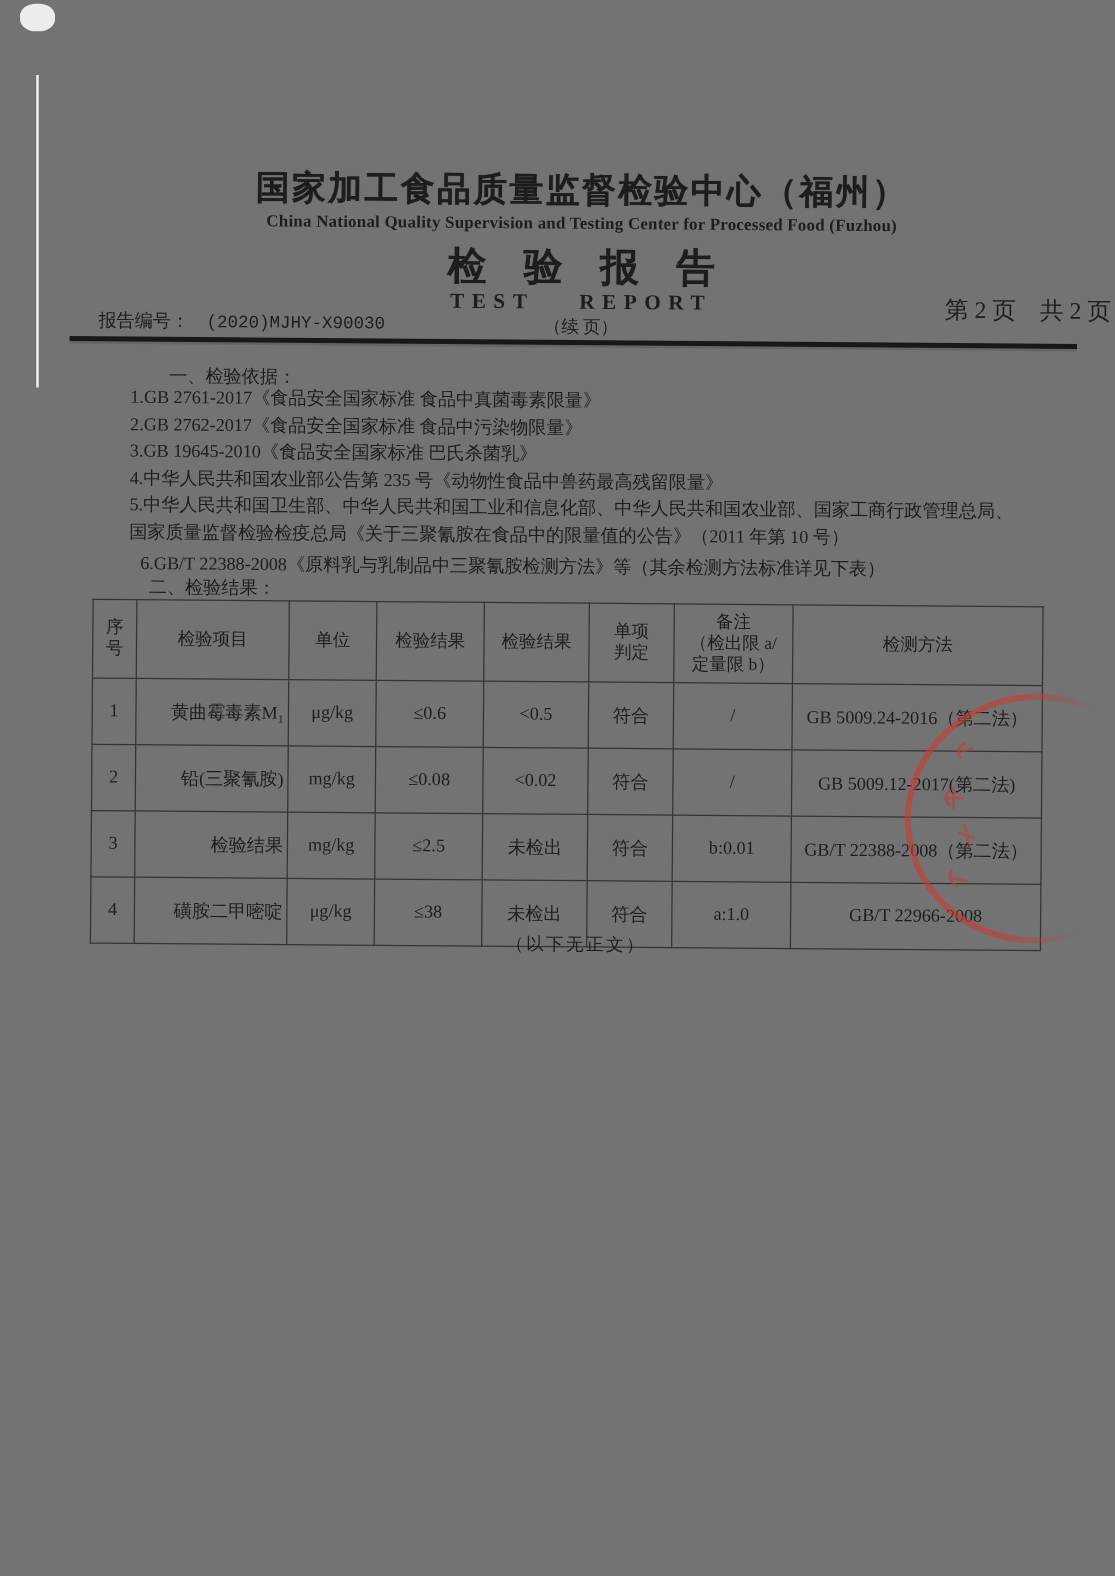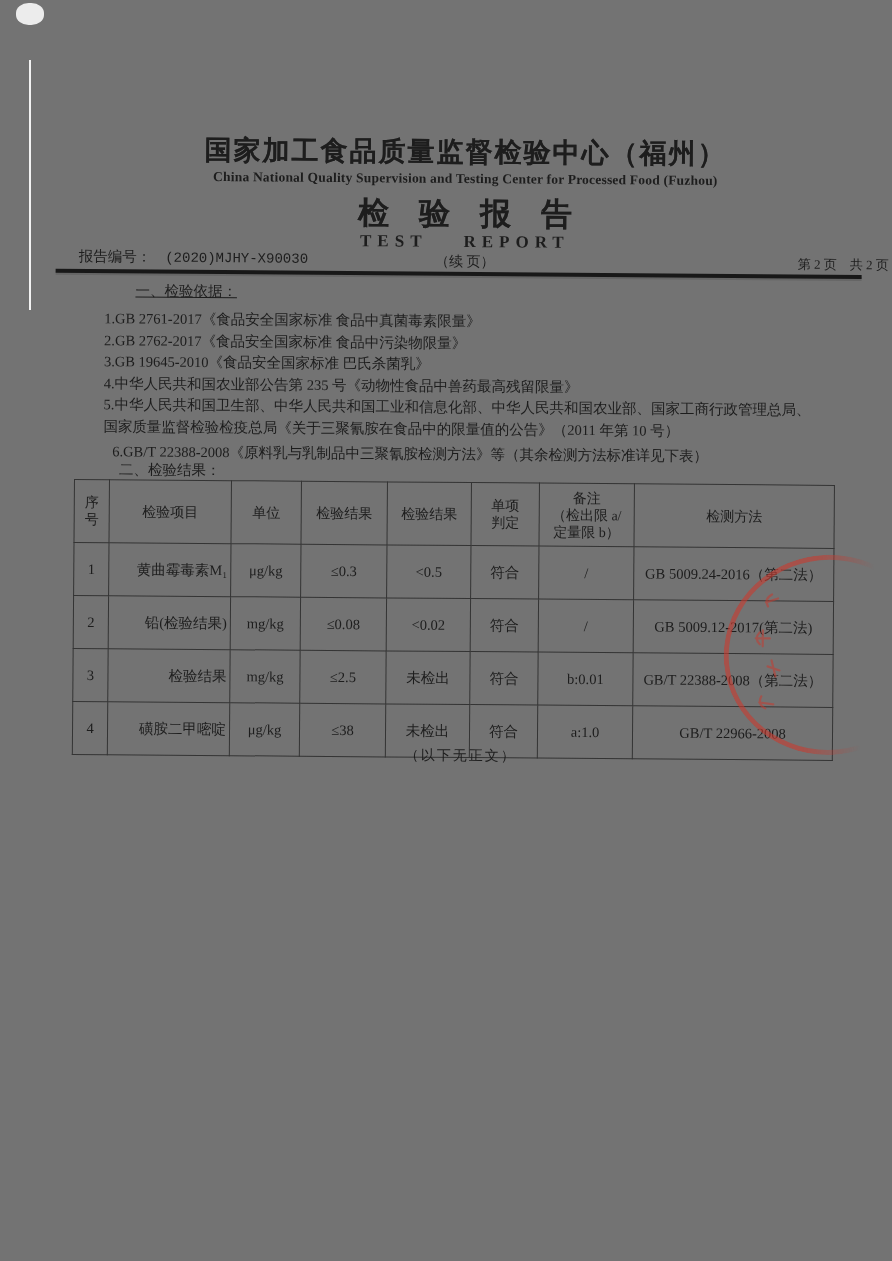--- a/index.html
+++ b/index.html
@@ -17,25 +17,25 @@
   .center{left:0;width:100%;text-align:center;}
 
   
   .org-cn{top:134px;font-size:27px;font-weight:700;letter-spacing:2px;text-shadow:0 0 0.6px rgba(0,0,0,0.55);}
   .org-en{top:171px;font-size:13.5px;font-weight:700;letter-spacing:0.2px;}
   .title-cn{top:193px;font-size:31px;font-weight:700;letter-spacing:30px;text-indent:30px;text-shadow:0 0 0.6px rgba(0,0,0,0.5);}
   .title-en{top:232px;font-size:17px;font-weight:700;letter-spacing:6px;word-spacing:26px;}
   .meta-left{left:78px;top:250px;font-size:14.5px;}
   .meta-left .val{margin-left:14px;font-family:"Liberation Mono","DejaVu Sans Mono",monospace;font-size:14px;}
   .meta-center{top:253px;font-size:14px;}
-  .meta-right{right:40px;top:253px;font-size:13px;}
+  .meta-right{right:40px;top:233px;font-size:19px;}
   .rule{left:55px;top:272px;width:806px;height:4px;background:#181818;box-shadow:0 2px 0 rgba(0,0,0,0.12);}
 
   
-  .basis-heading{left:135px;top:284px;font-size:14.5px;text-decoration:underline;}
+  .basis-heading{left:135px;top:294px;font-size:14.5px;}
   .basis-list{left:104px;top:311px;width:714px;font-size:14.5px;line-height:21.5px;}
   .basis-item{margin:0;}
   .basis-item.indent6{margin-top:4px;margin-left:9px;}
   .results-heading{left:120px;top:463px;font-size:14.5px;}
 
   
   .result-table{position:absolute;left:75px;top:482px;width:760px;border-collapse:collapse;table-layout:fixed;}
   .result-table th,.result-table td{
     border:1.6px solid #343434;
     font-weight:normal;
@@ -128,29 +128,29 @@
 （检出限 a/
 定量限 b）</th>
           <th>检测方法</th>
         </tr>
       </thead>
       <tbody>
         <tr>
           <td>1</td>
           <td class="item-cell">黄曲霉毒素M₁</td>
           <td>μg/kg</td>
-          <td>≤0.3</td>
+          <td>≤0.6</td>
           <td>&lt;0.5</td>
           <td>符合</td>
           <td>/</td>
           <td>GB 5009.24-2016（第二法）</td>
         </tr>
         <tr>
           <td>2</td>
-          <td class="item-cell">铅(检验结果)</td>
+          <td class="item-cell">铅(三聚氰胺)</td>
           <td>mg/kg</td>
           <td>≤0.08</td>
           <td>&lt;0.02</td>
           <td>符合</td>
           <td>/</td>
           <td>GB 5009.12-2017(第二法)</td>
         </tr>
         <tr>
           <td>3</td>
           <td class="item-cell">检验结果</td>

